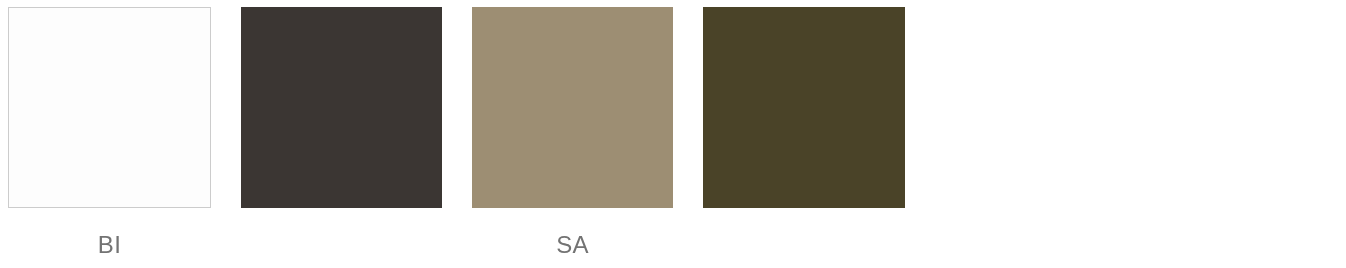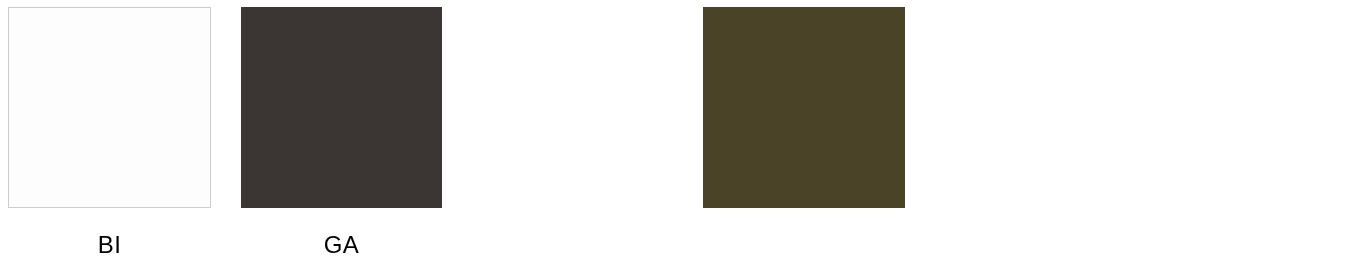--- a/index.html
+++ b/index.html
@@ -37,21 +37,21 @@
   }
   .swatch-label {
     position: absolute;
     top: 231px;
     left: 0;
     width: 100%;
     text-align: center;
     font-family: "Liberation Sans", sans-serif;
     font-size: 24px;
     line-height: 28px;
-    color: #000000;
+    color: #737373;
     letter-spacing: 0.3px;
     white-space: nowrap;
   }
   
   #group-0 { left: 8px;   width: 203px; }
   #group-1 { left: 241px; width: 201px; }
   #group-2 { left: 472px; width: 201px; }
   #group-3 { left: 703px; width: 202px; }
 </style>
 </head>
@@ -59,21 +59,24 @@
 
 <div id="palette">
 
   <div class="swatch-group" id="group-0">
     <div class="swatch-chip outlined" style="background-color: rgb(253, 253, 253);"></div>
     <div class="swatch-label">BI</div>
   </div>
 
   <div class="swatch-group" id="group-1">
     <div class="swatch-chip" style="background-color: rgb(59, 54, 51);"></div>
-    <div class="swatch-label">GA</div>
   </div>
 
+  <div class="swatch-group" id="group-2">
+    <div class="swatch-chip" style="background-color: rgb(157, 142, 115);"></div>
+    <div class="swatch-label">SA</div>
+  </div>
 
   <div class="swatch-group" id="group-3">
     <div class="swatch-chip" style="background-color: rgb(74, 67, 40);"></div>
   </div>
 
 </div>
 
 </body></html>

